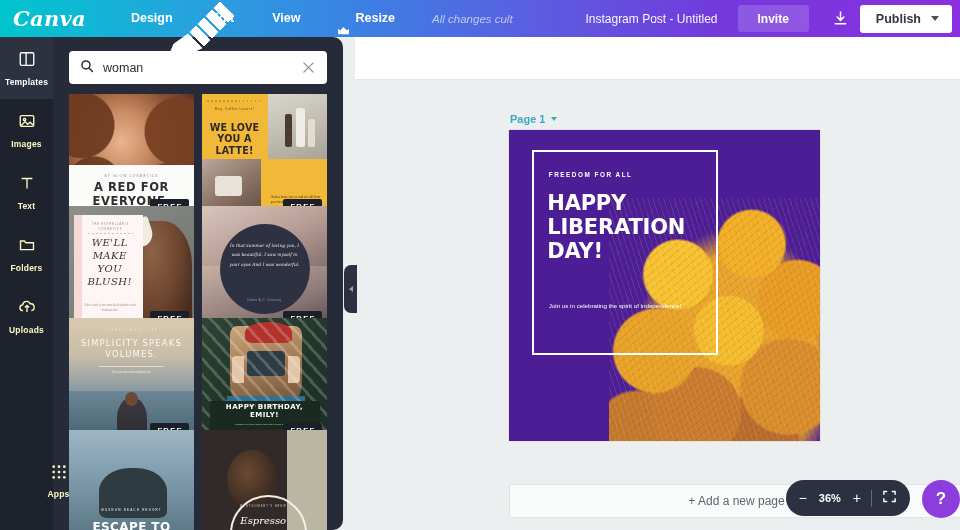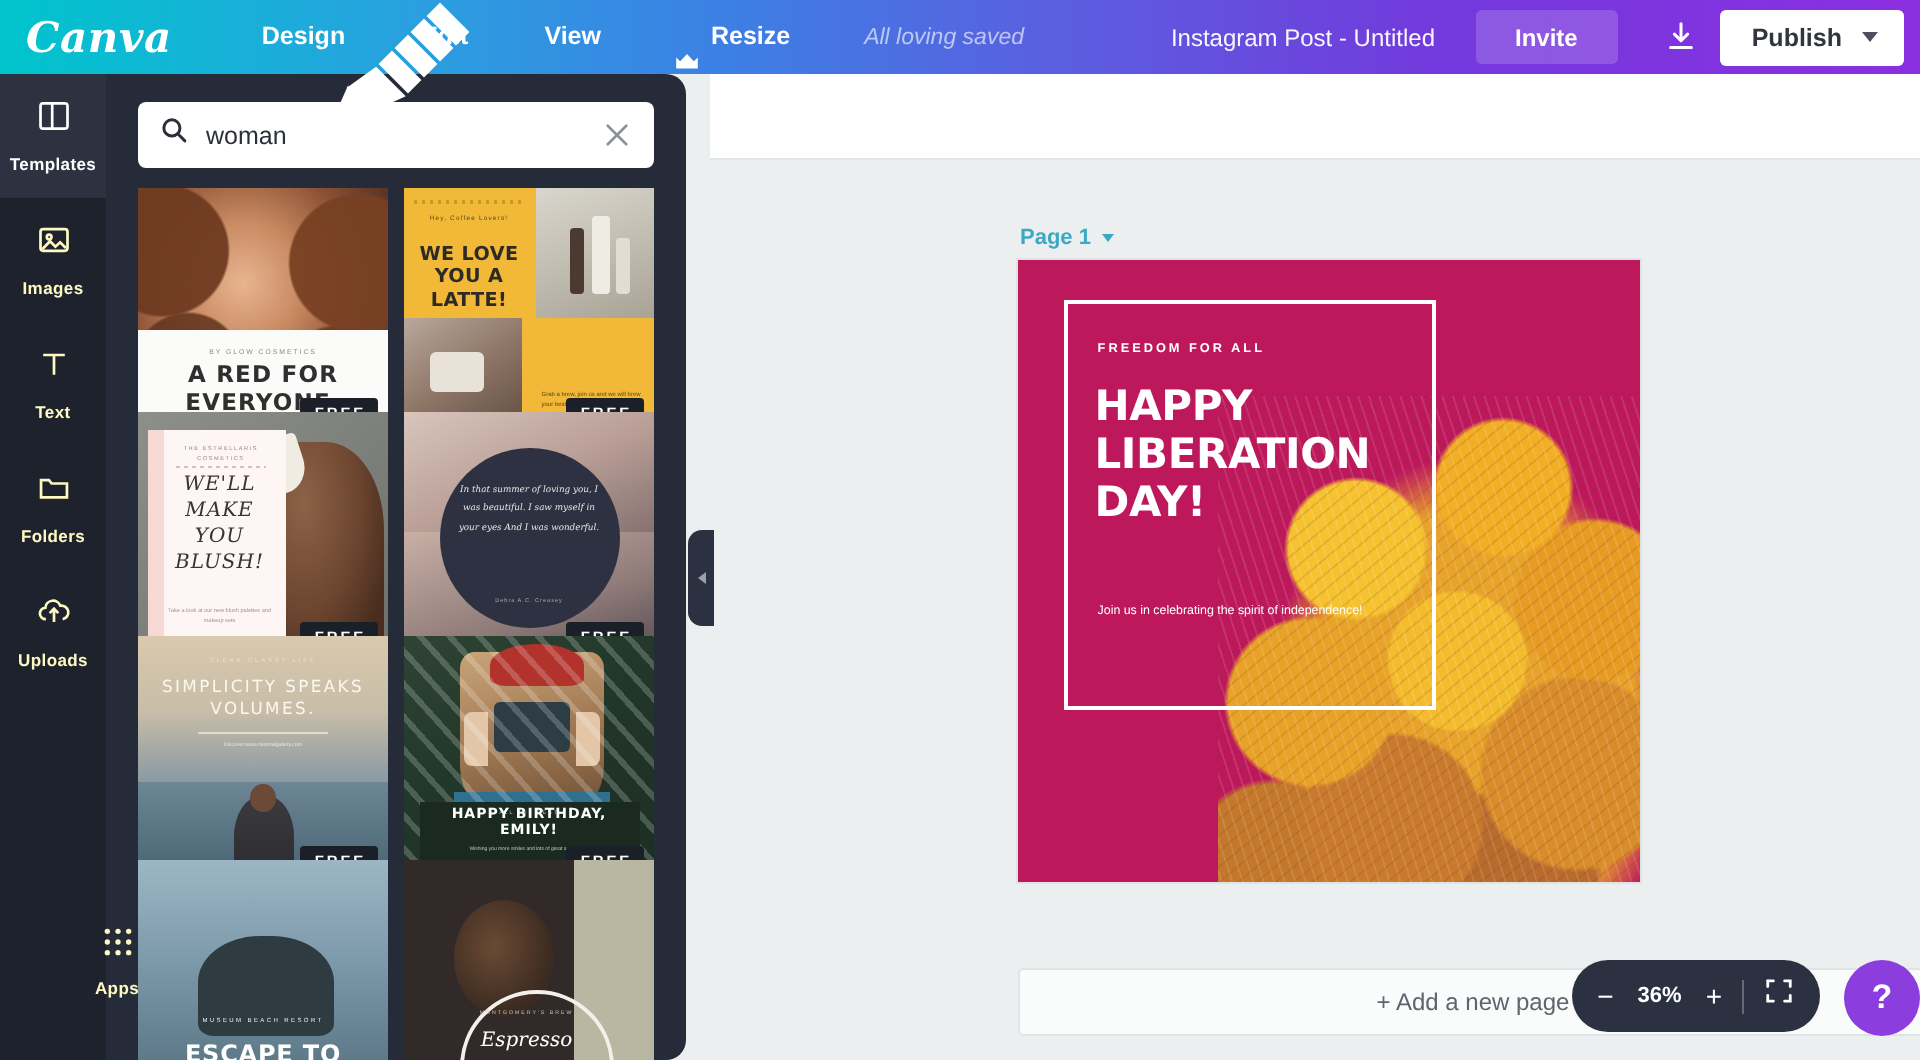--- a/index.html
+++ b/index.html
@@ -260,21 +260,21 @@
   .page-label {
     position: absolute; top: 76px; left: 155px; display: flex; align-items: center; gap: 6px;
     color: #3ba9c4; font-size: 11px; font-weight: 700; cursor: pointer;
   }
   .chev-teal {
     width: 0; height: 0; border-left: 3.5px solid transparent; border-right: 3.5px solid transparent;
     border-top: 4.5px solid #3ba9c4;
   }
   .design {
     position: absolute; top: 93px; left: 154px; width: 311px; height: 311px;
-    background: #be185d; overflow: hidden; box-shadow: 0 0 0 1px rgba(0,0,0,.05);
+    background: #4c1d95; overflow: hidden; box-shadow: 0 0 0 1px rgba(0,0,0,.05);
   }
   .tree {
     position: absolute; right: -6%; bottom: -4%; width: 74%; height: 82%;
     background:
       radial-gradient(circle at 30% 30%, #f6c230 0 14%, transparent 15%),
       radial-gradient(circle at 62% 18%, #f2ae24 0 13%, transparent 14%),
       radial-gradient(circle at 82% 40%, #e79b22 0 16%, transparent 17%),
       radial-gradient(circle at 20% 60%, #e8a227 0 17%, transparent 18%),
       radial-gradient(circle at 52% 52%, #f4bc2c 0 19%, transparent 20%),
       radial-gradient(circle at 78% 74%, #d98c2a 0 18%, transparent 19%),
@@ -353,21 +353,21 @@
       <div class="menu-item">Edit</div>
       <div class="menu-item">View</div>
       <div class="menu-item with-icon">
         <span class="crown">
           <svg viewBox="0 0 12 10" width="11" height="9">
               <path d="M0 2l2.2 2L6 0l3.8 4L12 2v6H0z" fill="#fff"></path>
             </svg>
         </span>
         <span>Resize</span>
       </div>
-      <div class="saved">All loving saved</div>
+      <div class="saved">All changes cult</div>
     </div>
     <div class="header-right">
       <div class="doc-title">Instagram Post - Untitled</div>
       <button class="invite-btn">Invite</button>
       <div class="dl-btn">
         <svg viewBox="0 0 18 18" width="17" height="17">
           <path d="M9 2v8M5.5 7.5L9 11l3.5-3.5M3.5 14.5h11" stroke="#fff" stroke-width="1.6" fill="none" stroke-linecap="round" stroke-linejoin="round"></path>
         </svg>
       </div>
       <button class="publish-btn">

